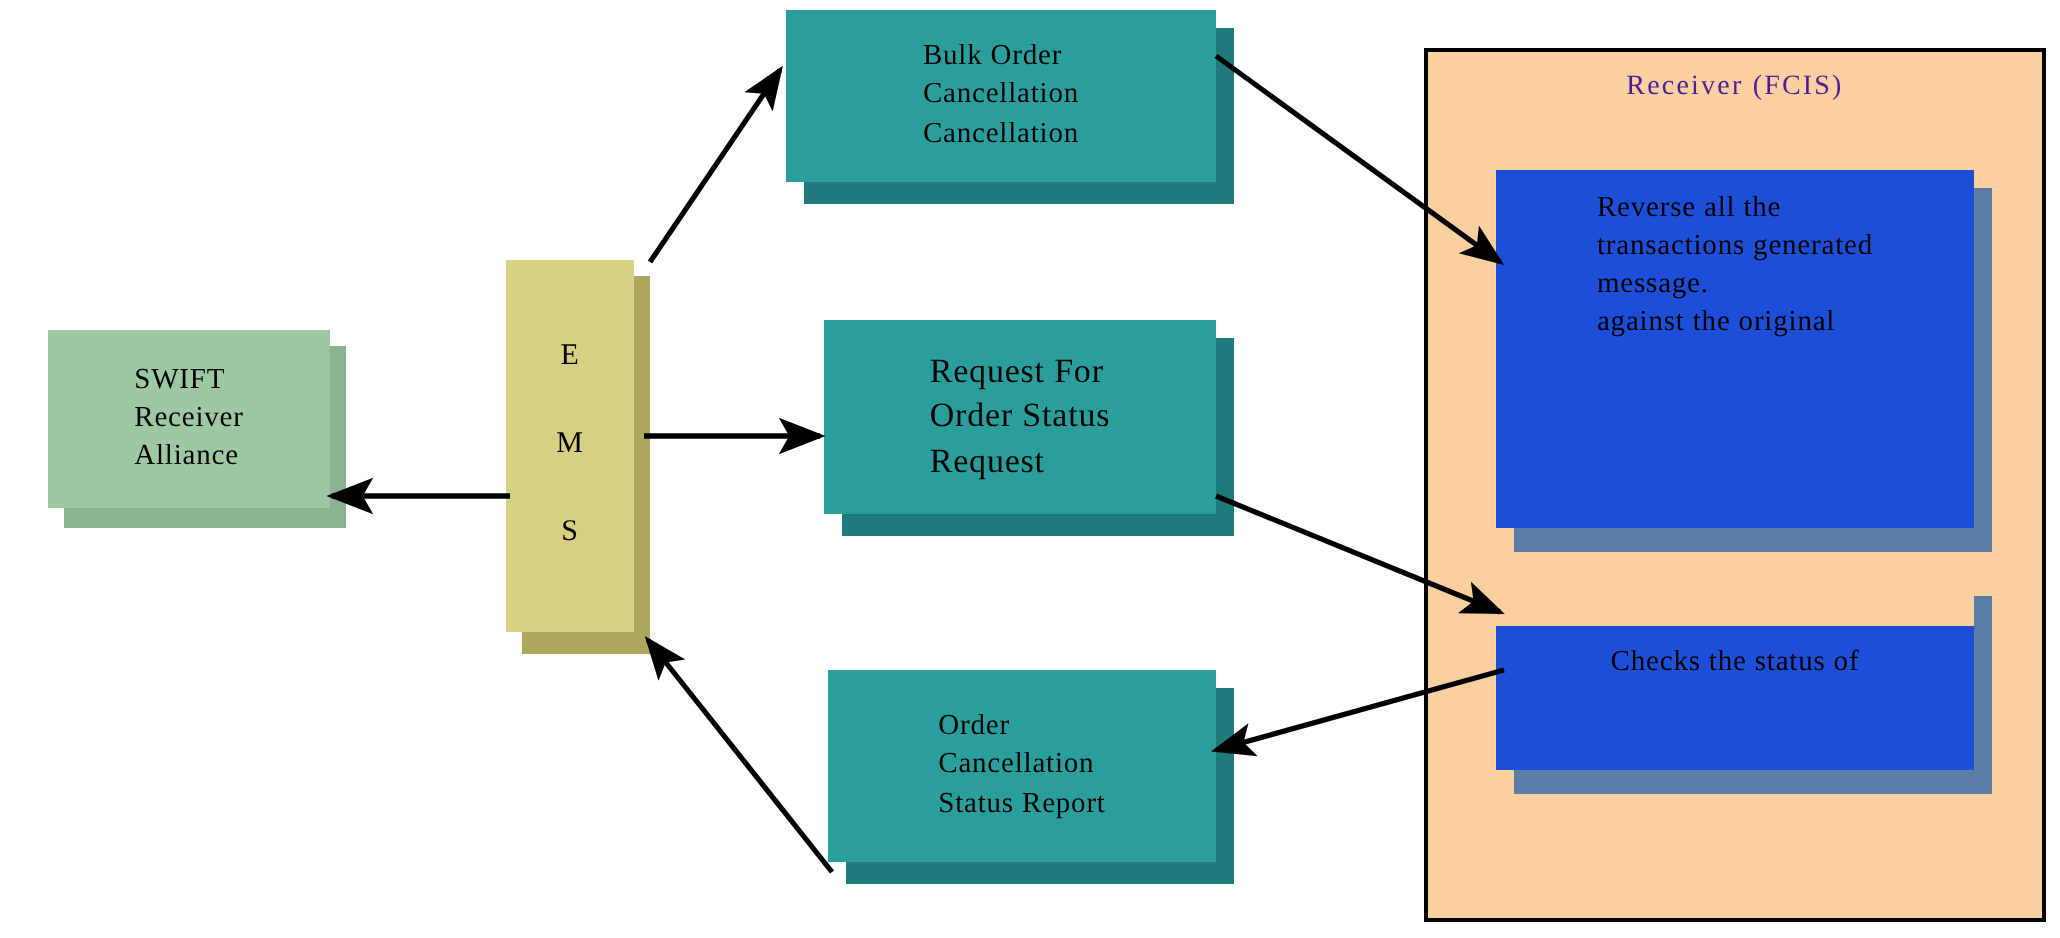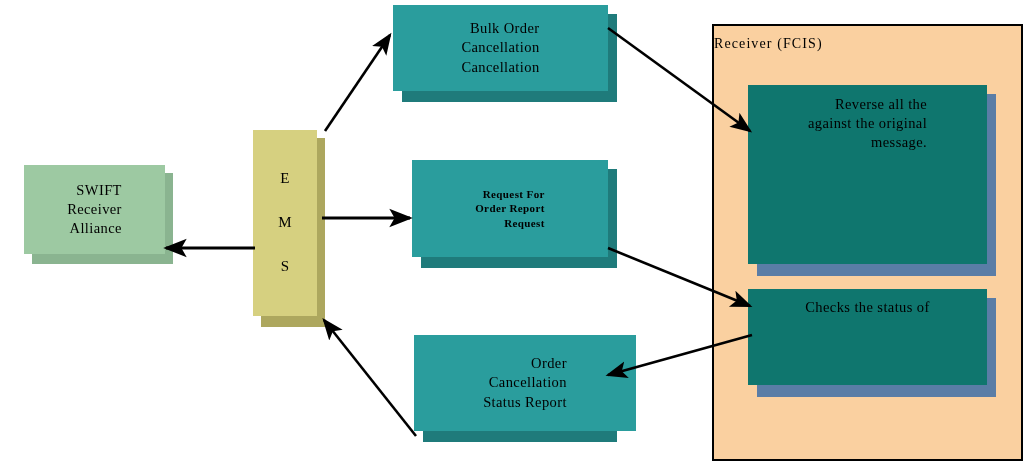--- a/index.html
+++ b/index.html
@@ -18,21 +18,21 @@
     overflow: hidden;
   }
 
   
   .box3d {
     position: absolute;
     box-sizing: border-box;
     display: flex;
     align-items: center;
     justify-content: center;
-    text-align: right;
+    text-align: left;
     color: #000000;
     line-height: 1.32;
     letter-spacing: 0.4px;
     border-radius: 32px;
   }
   .box3d .face {
     position: absolute;
     left: 0;
     top: 0;
     right: 0;
@@ -62,36 +62,36 @@
   .green .face         { background: #9dc9a2; }
   .green .shadow-bottom{ background: #8ab490; }
   .green .shadow-right { background: #8ab490; }
 
   
   .olive .face         { background: #d6d080; }
   .olive .shadow-bottom{ background: #ada75e; }
   .olive .shadow-right { background: #ada75e; }
 
   
-  .blue .face          { background: #0f766e; }
+  .blue .face          { background: #1d4ed8; }
   .blue .shadow-bottom { background: #5a7da6; }
   .blue .shadow-right  { background: #5a7da6; }
 
   
   #receiver-panel {
     position: absolute;
     box-sizing: border-box;
     background: #fad0a0;
     border: 2px solid #000000;
   }
   #receiver-title {
     position: absolute;
     width: 100%;
-    text-align: left;
-    color: #000000;
+    text-align: center;
+    color: #4c1d95;
     letter-spacing: 1.1px;
   }
 
   
   .ems-letters {
     display: flex;
     flex-direction: column;
     align-items: center;
     justify-content: center;
   }
@@ -118,61 +118,62 @@
   <div id="receiver-panel" style="left:712px; top:24px; width:311px; height:437px;">
     <div id="receiver-title" style="top:10px; font-size:14px;">Receiver (FCIS)</div>
   </div>
 
   <div class="box3d blue" style="left:748px; top:85px; width:239px; height:179px; font-size:14.5px;">
     <div class="shadow-bottom" style="left:9px; top:179px; width:239px; height:12px;"></div>
     <div class="shadow-right" style="left:239px; top:9px; width:9px; height:182px;"></div>
     <div class="face" style="align-items:flex-start; padding-top:10px;">
       <div>
         <span class="txt-line">Reverse all the</span>
+        <span class="txt-line">transactions generated</span>
+        <span class="txt-line">message.</span>
         <span class="txt-line">against the original</span>
-        <span class="txt-line">message.</span>
       </div>
     </div>
   </div>
 
   <div class="box3d blue" style="left:748px; top:289px; width:239px; height:96px; font-size:14.5px;">
     <div class="shadow-bottom" style="left:9px; top:96px; width:239px; height:12px;"></div>
     <div class="shadow-right" style="left:239px; top:9px; width:9px; height:99px;"></div>
-    <div class="face" style="align-items:flex-start; padding-top:9px;">
+    <div class="face" style="align-items:flex-start; padding-top:9px;margin-top:24px;">
       <div>
         <span class="txt-line">Checks the status of</span>
       </div>
     </div>
   </div>
 
   <div class="box3d teal" style="left:393px; top:5px; width:215px; height:86px; font-size:14.5px;">
     <div class="shadow-bottom" style="left:9px; top:86px; width:215px; height:11px;"></div>
     <div class="shadow-right" style="left:215px; top:9px; width:9px; height:88px;"></div>
     <div class="face">
       <div>
         <span class="txt-line">Bulk Order</span>
         <span class="txt-line">Cancellation</span>
         <span class="txt-line">Cancellation</span>
       </div>
     </div>
   </div>
 
-  <div class="box3d teal" style="left:412px; top:160px; width:196px; height:97px; font-size:11px;font-weight:bold;">
+  <div class="box3d teal" style="left:412px; top:160px; width:196px; height:97px; font-size:17px;">
     <div class="shadow-bottom" style="left:9px; top:97px; width:196px; height:11px;"></div>
     <div class="shadow-right" style="left:196px; top:9px; width:9px; height:99px;"></div>
     <div class="face">
       <div>
         <span class="txt-line">Request For</span>
-        <span class="txt-line">Order Report</span>
+        <span class="txt-line">Order Status</span>
         <span class="txt-line">Request</span>
       </div>
     </div>
   </div>
 
-  <div class="box3d teal" style="left:414px; top:335px; width:222px; height:96px; font-size:14.5px;">
+  <div class="box3d teal" style="left:414px; top:335px; width:194px; height:96px; font-size:14.5px;">
     <div class="shadow-bottom" style="left:9px; top:96px; width:194px; height:11px;"></div>
     <div class="shadow-right" style="left:194px; top:9px; width:9px; height:98px;"></div>
     <div class="face">
       <div>
         <span class="txt-line">Order</span>
         <span class="txt-line">Cancellation</span>
         <span class="txt-line">Status Report</span>
       </div>
     </div>
   </div>

